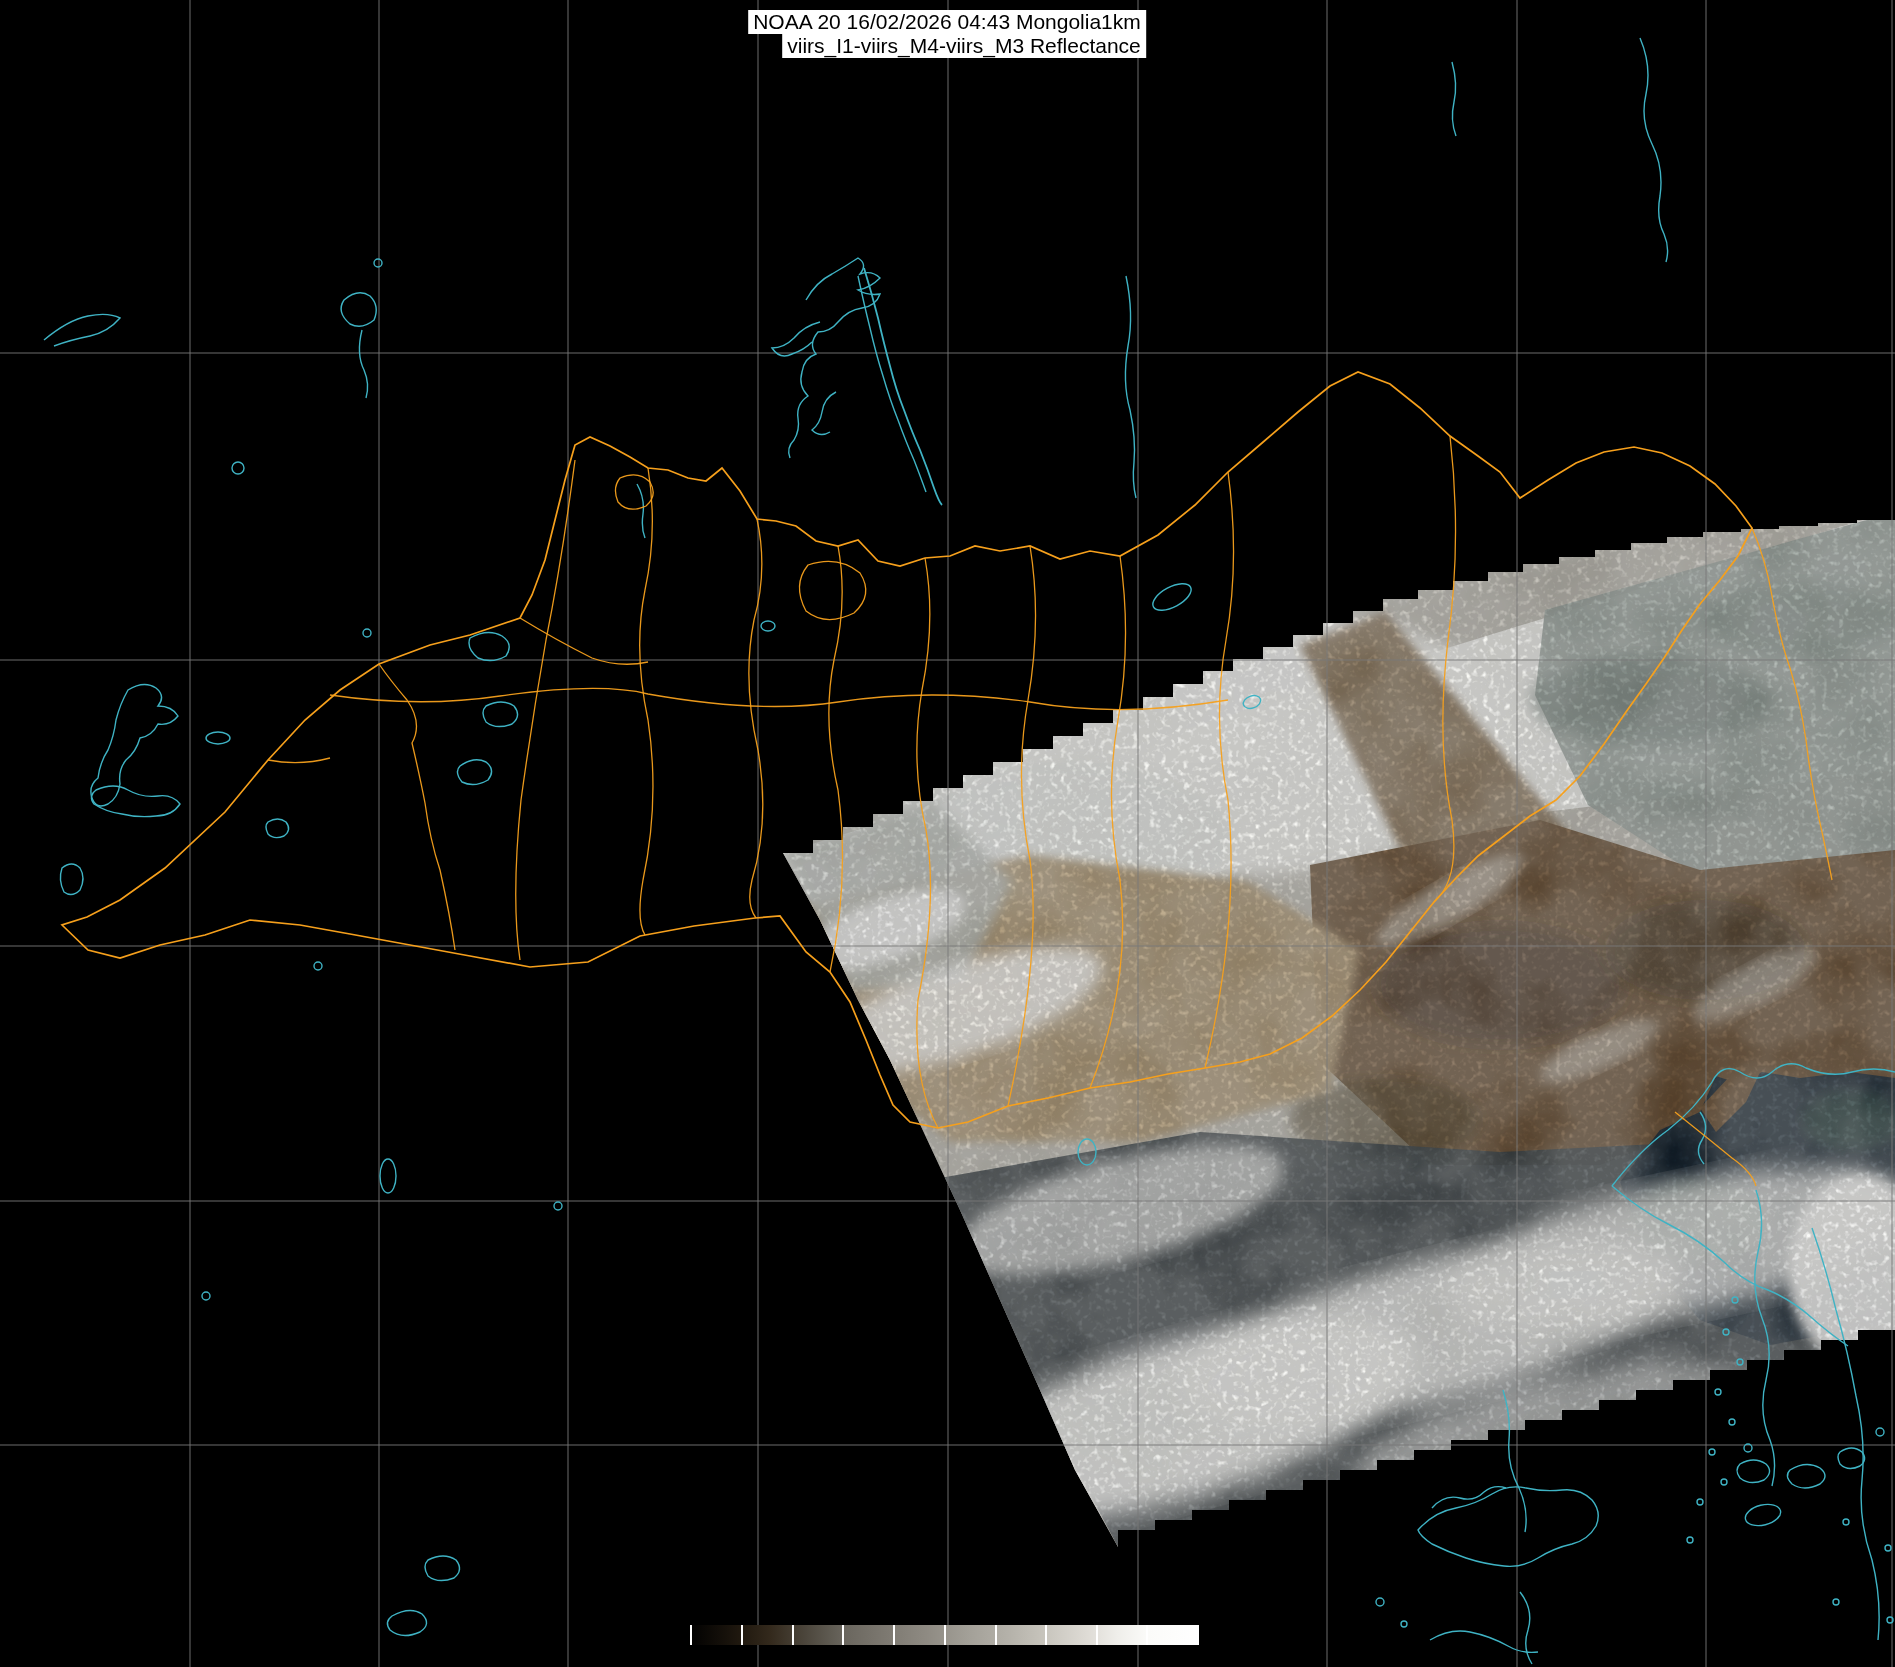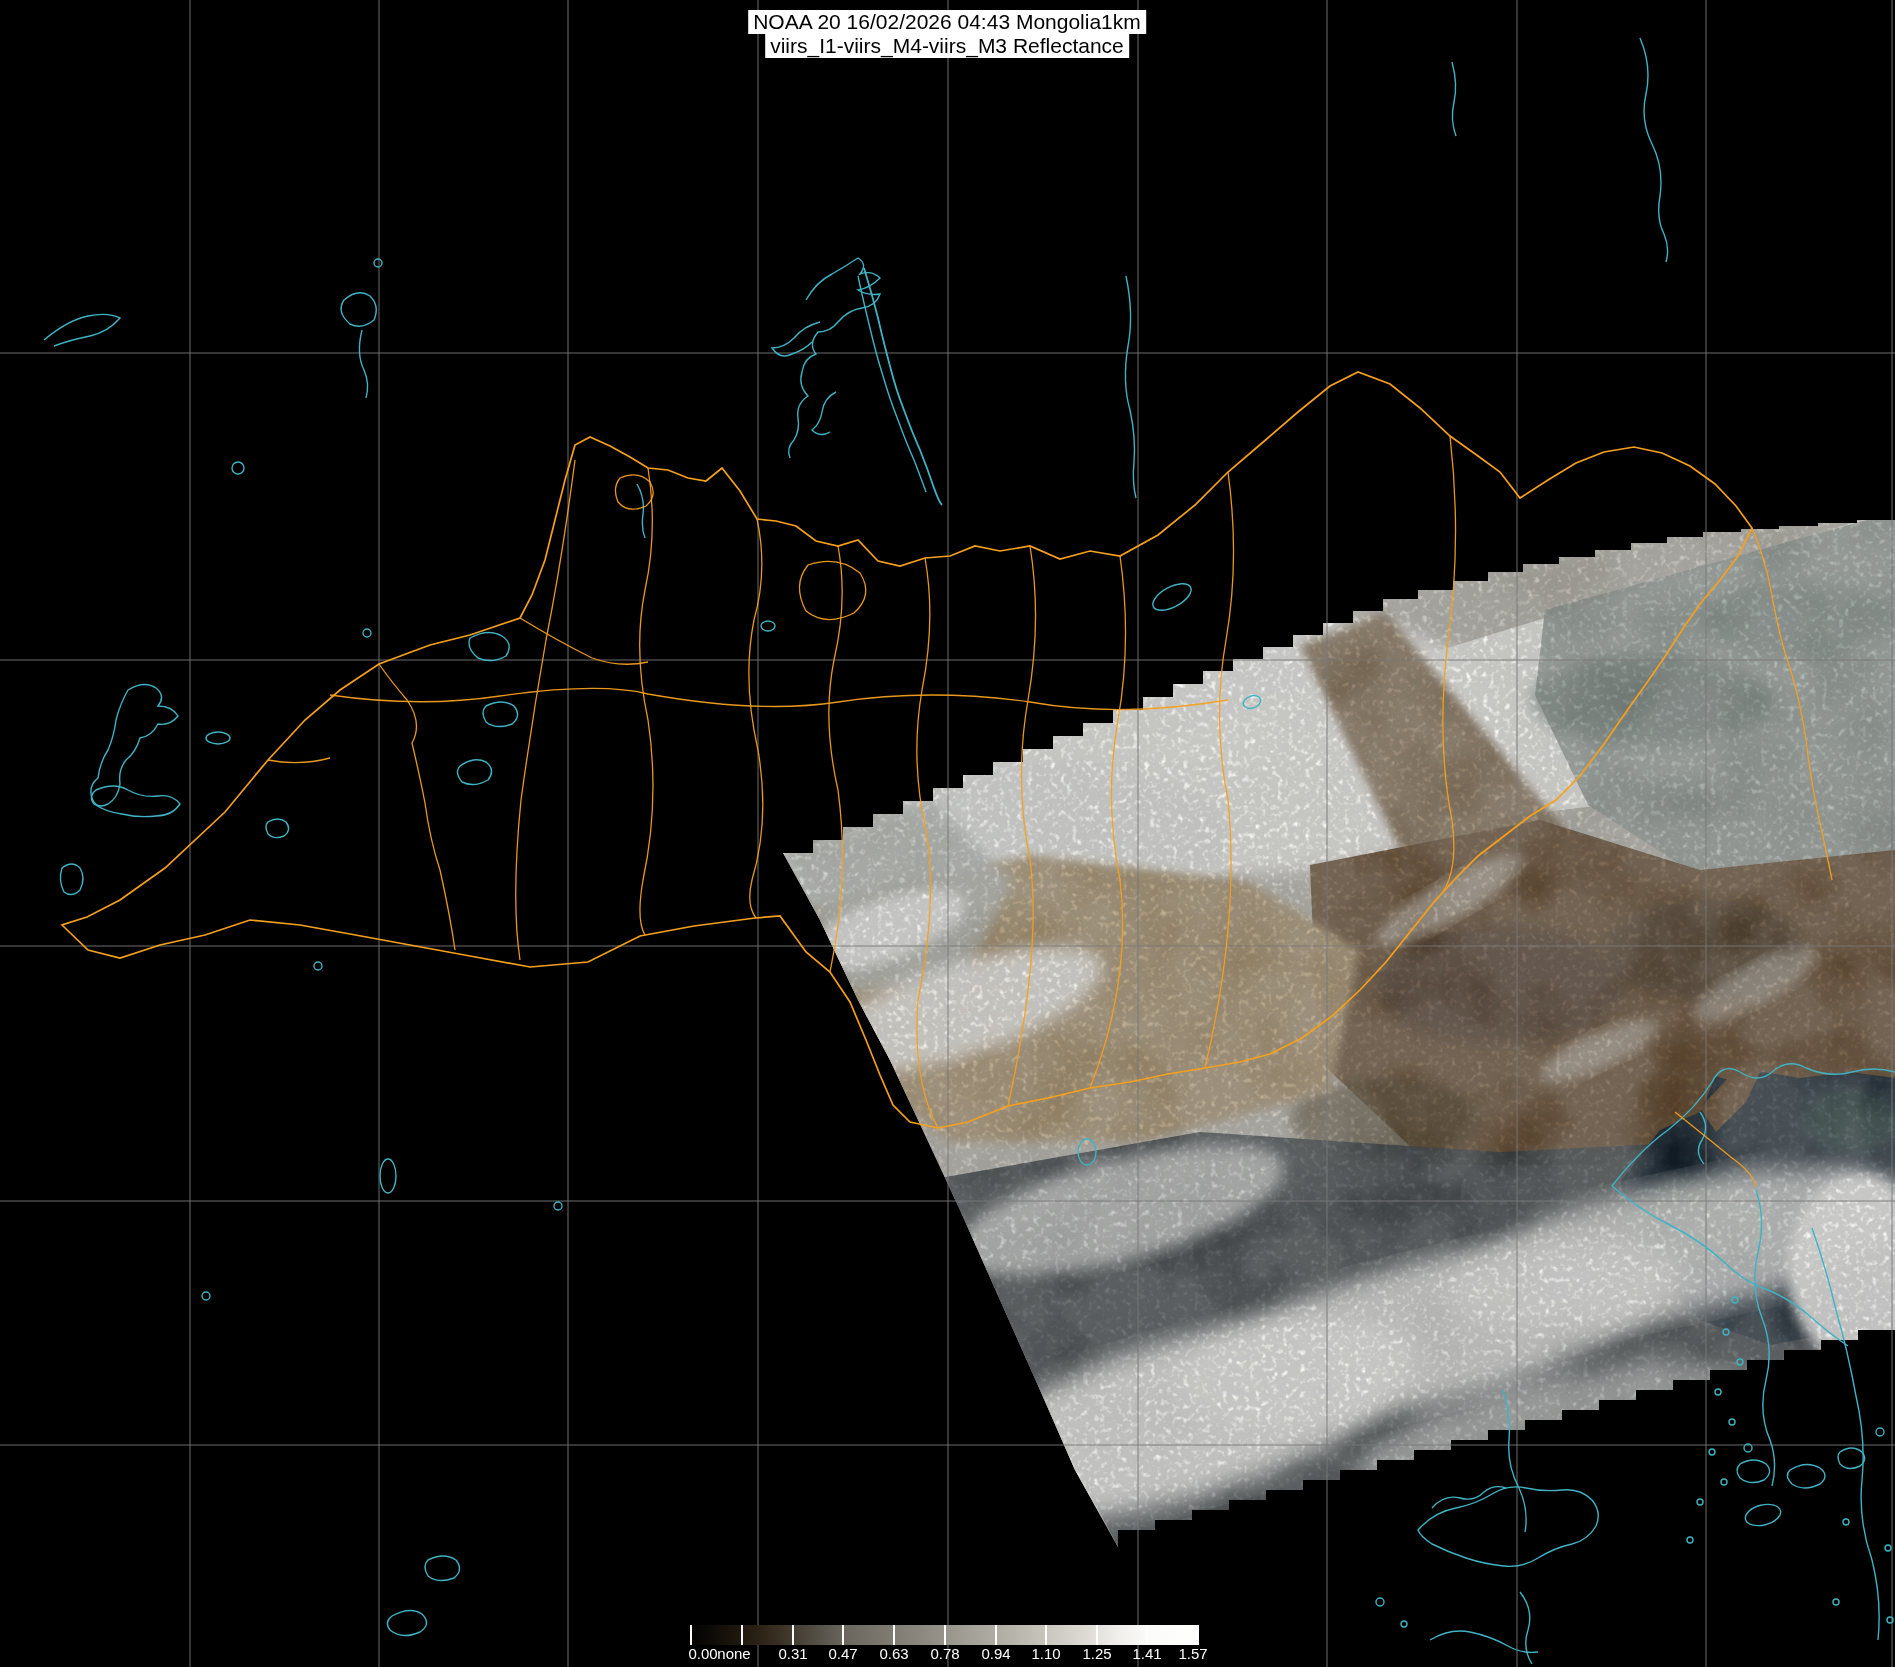--- a/index.html
+++ b/index.html
@@ -2,21 +2,21 @@
 <html style="--background: #000000; --graticule: #787878; --border_orange: #f6a01c; --coastline_teal: #3fb3c4; --title_bg: #ffffff; --title_text: #000000; --label_text: #ffffff; --sea_dark: #0c1a26; --snow_white: #f2f2ee; --land_brown: #5c4023; --gobi_tan: #a89069;"><head>
 <meta charset="utf-8">
 <style>
   html,body{margin:0;padding:0;background:#000;}
   #app{position:relative;width:1895px;height:1667px;background:#000;overflow:hidden;
        font-family:"Liberation Sans", sans-serif;}
   #map-svg{position:absolute;left:0;top:0;width:1895px;height:1667px;}
   
   #title-box{position:absolute;left:947px;top:10px;transform:translateX(-50%);
              text-align:center;z-index:5;}
-  #title-box .tline{display:block;}
+  #title-box .tline{display:block;text-align:right;}
   #title-box .tline span{display:inline-block;background:var(--title_bg,#fff);
       color:var(--title_text,#000);font-size:21px;line-height:24px;padding:0 5px;white-space:nowrap;}
   
   #colorbar{position:absolute;left:688px;top:1625px;width:511px;height:20px;z-index:5;
       background:linear-gradient(to right,
         #000000 0%, #15100a 7%, #221a10 11%, #33291c 16%, #4c463c 23%,
         #5f5b52 28%, #6b675f 31%, #7b776f 38%, #8f8b83 47%, #a3a098 55%,
         #b5b2aa 63%, #c8c5bd 70%, #dedbd5 78%, #efeeea 84%, #fbfbf9 90%, #ffffff 100%);}
   #colorbar .tick{position:absolute;top:0;width:2px;height:20px;background:#fff;}
   #cb-labels{position:absolute;left:0;top:1646px;width:1895px;height:18px;z-index:5;}
@@ -249,27 +249,14 @@
   <div class="tick" style="left:104px"></div>
   <div class="tick" style="left:154px"></div>
   <div class="tick" style="left:205px"></div>
   <div class="tick" style="left:256px"></div>
   <div class="tick" style="left:307px"></div>
   <div class="tick" style="left:357px"></div>
   <div class="tick" style="left:408px"></div>
   <div class="tick" style="left:458px"></div>
   <div class="tick" style="left:506px"></div>
 </div>
-<div id="cb-labels">
-  <span style="left:703px">0.00</span>
-  <span style="left:734px">none</span>
-  <span style="left:793px">0.31</span>
-  <span style="left:843px">0.47</span>
-  <span style="left:894px">0.63</span>
-  <span style="left:945px">0.78</span>
-  <span style="left:996px">0.94</span>
-  <span style="left:1046px">1.10</span>
-  <span style="left:1097px">1.25</span>
-  <span style="left:1147px">1.41</span>
-  <span style="left:1193px">1.57</span>
+
 </div>
 
-</div>
-
 </body></html>

